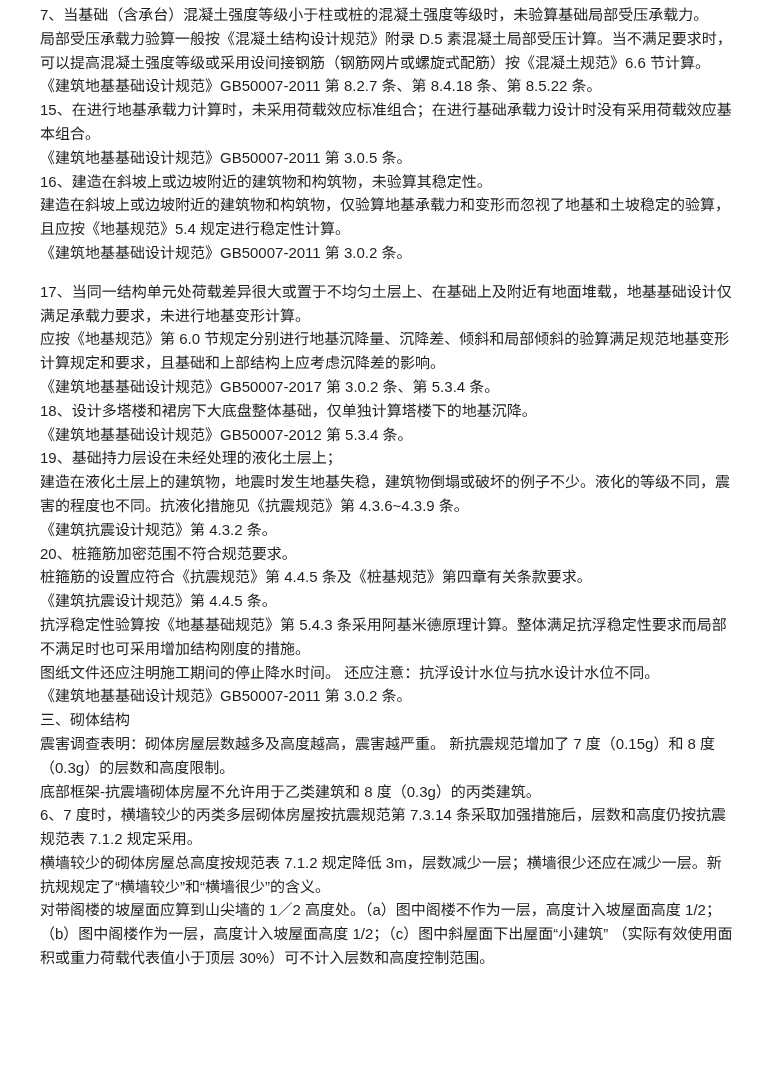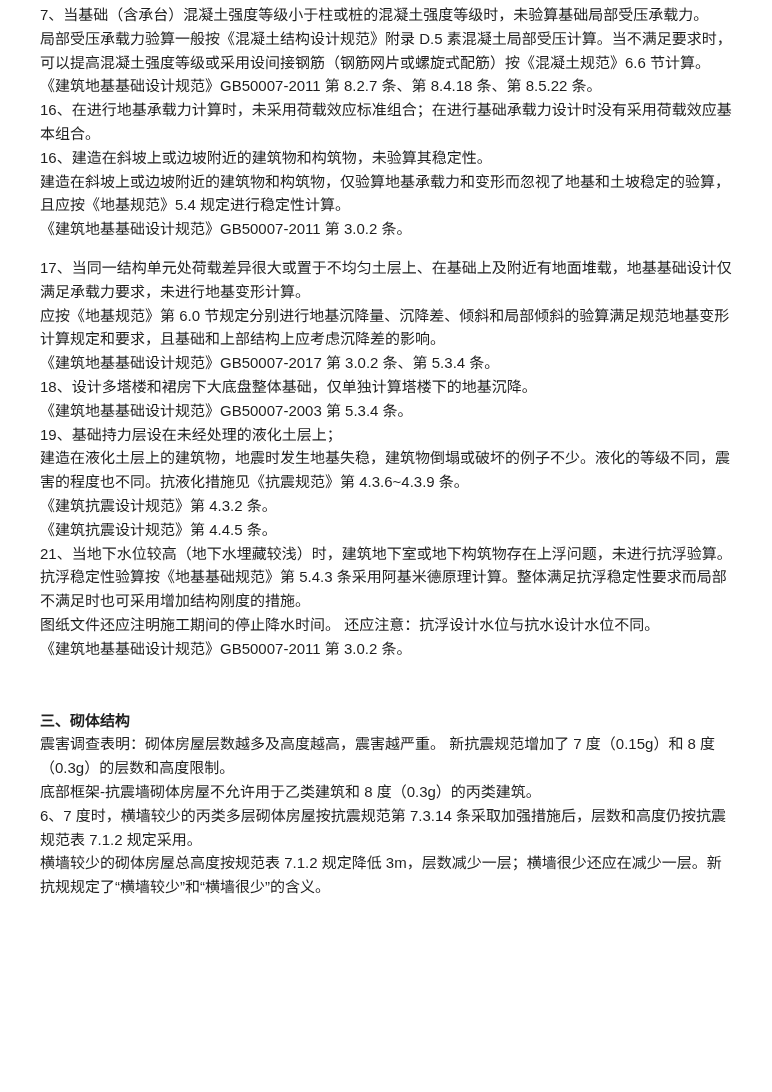--- a/index.html
+++ b/index.html
@@ -19,52 +19,54 @@
     color: #1f1f1f;
     text-align: left;
   }
   .para {
     margin: 0;
     padding: 0;
     overflow-wrap: break-word;
     white-space: pre-wrap;
   }
   .para-heading {
-    font-weight: bold; 
-    margin-top: 48px;
+    font-weight: normal; 
   }
   .para-spacer {
     height: 15px;
   }
 </style>
 </head>
 <body>
 
 <div class="page" style="color: rgb(31, 31, 31); background: rgb(255, 255, 255);">
   <div id="doc-body">
       <div class="para para-item">7、当基础（含承台）混凝土强度等级小于柱或桩的混凝土强度等级时，未验算基础局部受压承载力。</div>
       <div class="para para-body">局部受压承载力验算一般按《混凝土结构设计规范》附录 D.5 素混凝土局部受压计算。当不满足要求时，可以提高混凝土强度等级或采用设间接钢筋（钢筋网片或螺旋式配筋）按《混凝土规范》6.6 节计算。</div>
       <div class="para para-ref">《建筑地基基础设计规范》GB50007-2011 第 8.2.7 条、第 8.4.18 条、第 8.5.22 条。</div>
-      <div class="para para-item">16、在进行地基承载力计算时，未采用荷载效应标准组合；在进行基础承载力设计时没有采用荷载效应基本组合。</div>
+      <div class="para para-item">15、在进行地基承载力计算时，未采用荷载效应标准组合；在进行基础承载力设计时没有采用荷载效应基本组合。</div>
+      <div class="para para-ref">《建筑地基基础设计规范》GB50007-2011 第 3.0.5 条。</div>
       <div class="para para-item">16、建造在斜坡上或边坡附近的建筑物和构筑物，未验算其稳定性。</div>
       <div class="para para-body">建造在斜坡上或边坡附近的建筑物和构筑物，仅验算地基承载力和变形而忽视了地基和土坡稳定的验算，且应按《地基规范》5.4 规定进行稳定性计算。</div>
       <div class="para para-ref">《建筑地基基础设计规范》GB50007-2011 第 3.0.2 条。</div>
       <div class="para para-spacer"></div>
       <div class="para para-item">17、当同一结构单元处荷载差异很大或置于不均匀土层上、在基础上及附近有地面堆载，地基基础设计仅满足承载力要求，未进行地基变形计算。</div>
       <div class="para para-body">应按《地基规范》第 6.0 节规定分别进行地基沉降量、沉降差、倾斜和局部倾斜的验算满足规范地基变形计算规定和要求，且基础和上部结构上应考虑沉降差的影响。</div>
       <div class="para para-ref">《建筑地基基础设计规范》GB50007-2017 第 3.0.2 条、第 5.3.4 条。</div>
       <div class="para para-item">18、设计多塔楼和裙房下大底盘整体基础，仅单独计算塔楼下的地基沉降。</div>
-      <div class="para para-ref">《建筑地基基础设计规范》GB50007-2003 第 5.3.4 条。</div>
+      <div class="para para-ref">《建筑地基基础设计规范》GB50007-2012 第 5.3.4 条。</div>
       <div class="para para-item">19、基础持力层设在未经处理的液化土层上；</div>
       <div class="para para-body">建造在液化土层上的建筑物，地震时发生地基失稳，建筑物倒塌或破坏的例子不少。液化的等级不同，震害的程度也不同。抗液化措施见《抗震规范》第 4.3.6~4.3.9 条。</div>
       <div class="para para-ref">《建筑抗震设计规范》第 4.3.2 条。</div>
+      <div class="para para-item">20、桩箍筋加密范围不符合规范要求。</div>
+      <div class="para para-body">桩箍筋的设置应符合《抗震规范》第 4.4.5 条及《桩基规范》第四章有关条款要求。</div>
       <div class="para para-ref">《建筑抗震设计规范》第 4.4.5 条。</div>
-      <div class="para para-item">21、当地下水位较高（地下水埋藏较浅）时，建筑地下室或地下构筑物存在上浮问题，未进行抗浮验算。</div>
       <div class="para para-body">抗浮稳定性验算按《地基基础规范》第 5.4.3 条采用阿基米德原理计算。整体满足抗浮稳定性要求而局部不满足时也可采用增加结构刚度的措施。</div>
       <div class="para para-body">图纸文件还应注明施工期间的停止降水时间。 还应注意：抗浮设计水位与抗水设计水位不同。</div>
       <div class="para para-ref">《建筑地基基础设计规范》GB50007-2011 第 3.0.2 条。</div>
       <div class="para para-heading">三、砌体结构</div>
       <div class="para para-body">震害调查表明：砌体房屋层数越多及高度越高，震害越严重。 新抗震规范增加了 7 度（0.15g）和 8 度（0.3g）的层数和高度限制。</div>
       <div class="para para-body">底部框架-抗震墙砌体房屋不允许用于乙类建筑和 8 度（0.3g）的丙类建筑。</div>
       <div class="para para-body">6、7 度时，横墙较少的丙类多层砌体房屋按抗震规范第 7.3.14 条采取加强措施后，层数和高度仍按抗震规范表 7.1.2 规定采用。</div>
       <div class="para para-body">横墙较少的砌体房屋总高度按规范表 7.1.2 规定降低 3m，层数减少一层；横墙很少还应在减少一层。新抗规规定了“横墙较少”和“横墙很少”的含义。</div>
+      <div class="para para-body">对带阁楼的坡屋面应算到山尖墙的 1／2 高度处。（a）图中阁楼不作为一层，高度计入坡屋面高度 1/2；（b）图中阁楼作为一层，高度计入坡屋面高度 1/2；（c）图中斜屋面下出屋面“小建筑” （实际有效使用面积或重力荷载代表值小于顶层 30%）可不计入层数和高度控制范围。</div>
     </div>
 </div>
 
 </body></html>

